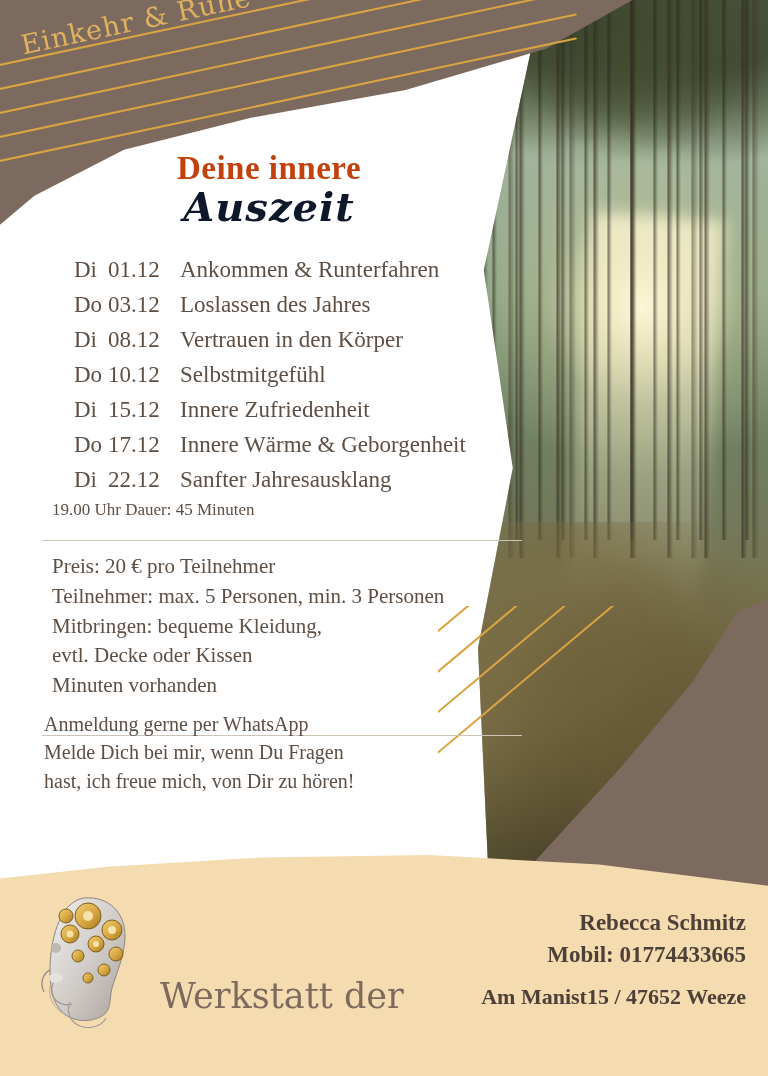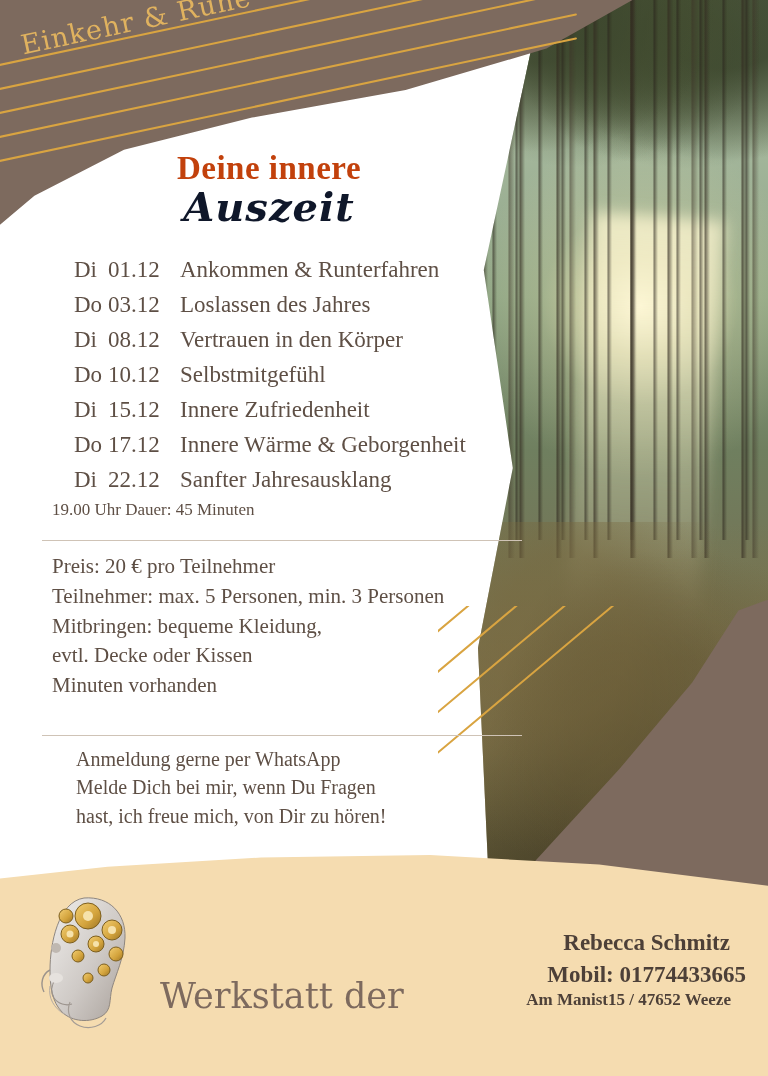--- a/index.html
+++ b/index.html
@@ -231,26 +231,25 @@
     left: 52px;
     top: 552px;
     width: 470px;
     font-size: 21px;
     line-height: 1.42;
     color: #5e4f45;
   }
   .contact {
     position: absolute;
     left: 44px;
-    top: 745px;
+    top: 710px;
     width: 470px;
     font-size: 20px;
     line-height: 1.42;
     color: #5e4f45;
-    margin-left: 32px;
   }
 
   
   .logo-head {
     position: absolute;
     left: 26px;
     bottom: 42px;
     width: 128px;
     height: 152px;
   }
@@ -271,38 +270,38 @@
     font-style: italic;
     font-size: 35px;
     color: #c08f3a;
     margin-top: 2px;
     margin-left: 28px;
   }
   .addr {
     position: absolute;
     right: 22px;
     bottom: 66px;
-    text-align: center;
+    text-align: right;
     color: #4d4038;
   }
   .addr .a1 {
     font-size: 23px;
     font-weight: bold;
     margin-left: 36px;
   }
   .addr .a2 {
     font-size: 23px;
     font-weight: bold;
     margin-top: 6px;
     margin-left: 36px;
   }
   .addr .a3 {
-    font-size: 17px;
+    font-size: 22px;
     font-weight: bold;
-    margin-top: 2px;
+    margin-top: 16px;
   }
 
   .eyebrow {
     position: absolute;
     left: 18px;
     top: 30px;
     font-family: "DejaVu Serif", serif;
     font-size: 27px;
     color: #e0b25f;
     transform: rotate(-12deg);

